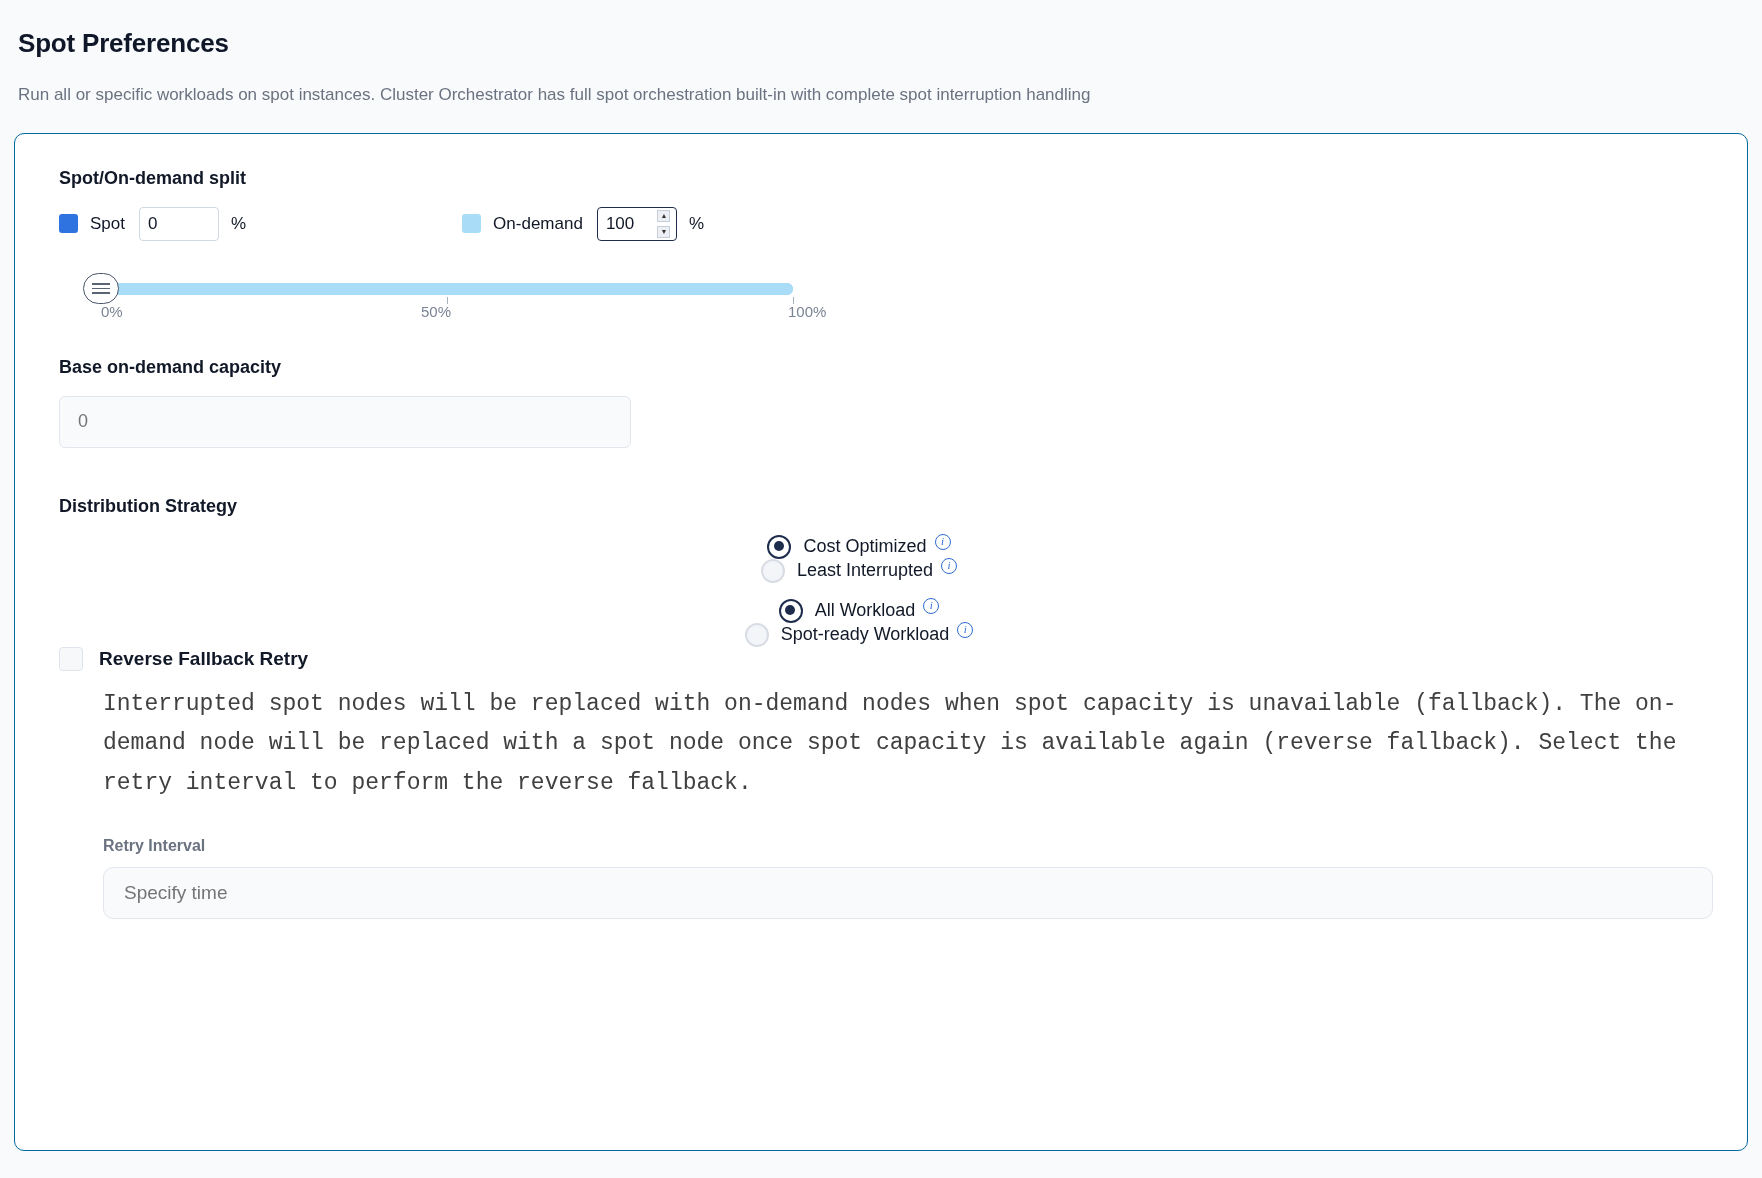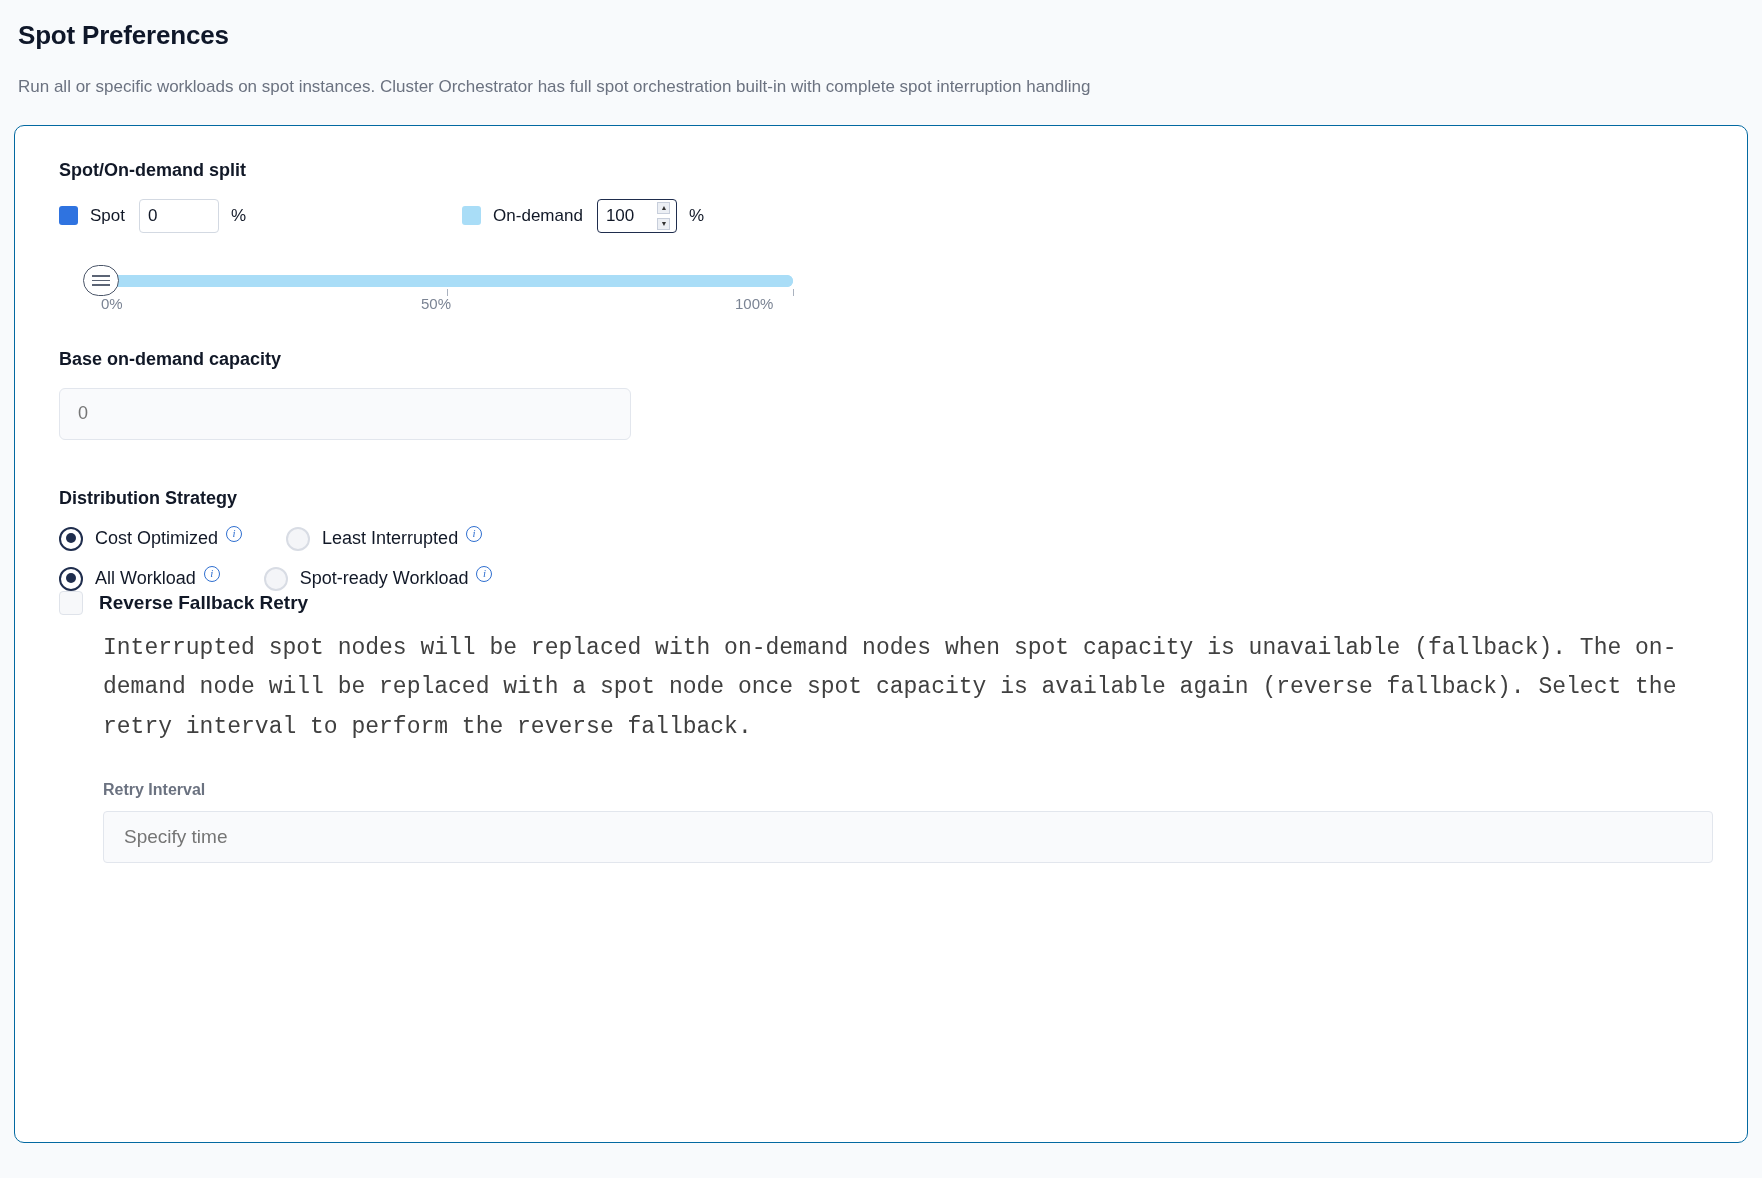--- a/index.html
+++ b/index.html
@@ -14,21 +14,21 @@
   }
   .page {
     position: relative;
     width: 1762px;
     height: 1178px;
     background: #f8fafc;
     padding: 0;
     overflow: hidden;
   }
   .page-header {
-    padding: 20px 18px 0 18px;
+    padding: 28px 18px 0 18px;
   }
   .page-title {
     font-size: 26px;
     font-weight: bold;
     color: #0f1729;
     margin: 0 0 24px 0;
     letter-spacing: -0.2px;
   }
   .page-subtitle {
     font-size: 17px;
@@ -199,20 +199,21 @@
     padding: 0 18px;
     font-family: "Liberation Sans", sans-serif;
     outline: none;
   }
   
   .group-block { margin-top: 48px; }
   .radio-row {
     display: flex;
     align-items: center;
     margin-top: 16px;
+    flex-direction: column;
   }
   .radio-opt {
     display: flex;
     align-items: center;
     margin-right: 44px;
   }
   .radio {
     width: 24px;
     height: 24px;
     border-radius: 50%;
@@ -294,21 +295,21 @@
     margin: 34px 0 12px 44px;
     font-size: 16px;
     color: #6b7280;
     font-weight: bold;
   }
   .retry-input {
     margin-left: 44px;
     width: 1610px;
     height: 52px;
     border: 1px solid #e2e6ed;
-    border-radius: 4px;
+    border-radius: 10px;
     background: #f9fafc;
     font-size: 19px;
     color: #9aa3b2;
     padding: 0 20px;
     font-family: "Liberation Sans", sans-serif;
     outline: none;
   }
 </style>
 </head>
 <body>
@@ -352,21 +353,21 @@
         <div class="slider-thumb">
           <span class="thumb-line"></span>
           <span class="thumb-line"></span>
           <span class="thumb-line"></span>
         </div>
         <div class="slider-ticks">
           <span class="tick-label" style="left:42px;">0%</span>
           <span class="tick-mark" style="left:388px;"></span>
           <span class="tick-label" style="left:362px;">50%</span>
           <span class="tick-mark" style="left:734px;"></span>
-          <span class="tick-label" style="left:676px;">100%</span>
+          <span class="tick-label" style="left:729px;">100%</span>
         </div>
       </div>
     </div>
 
     <div class="base-block">
       <div class="section-label">Base on-demand capacity</div>
       <input class="base-input" type="text" placeholder="0" style="">
     </div>
 
     <div class="group-block">

